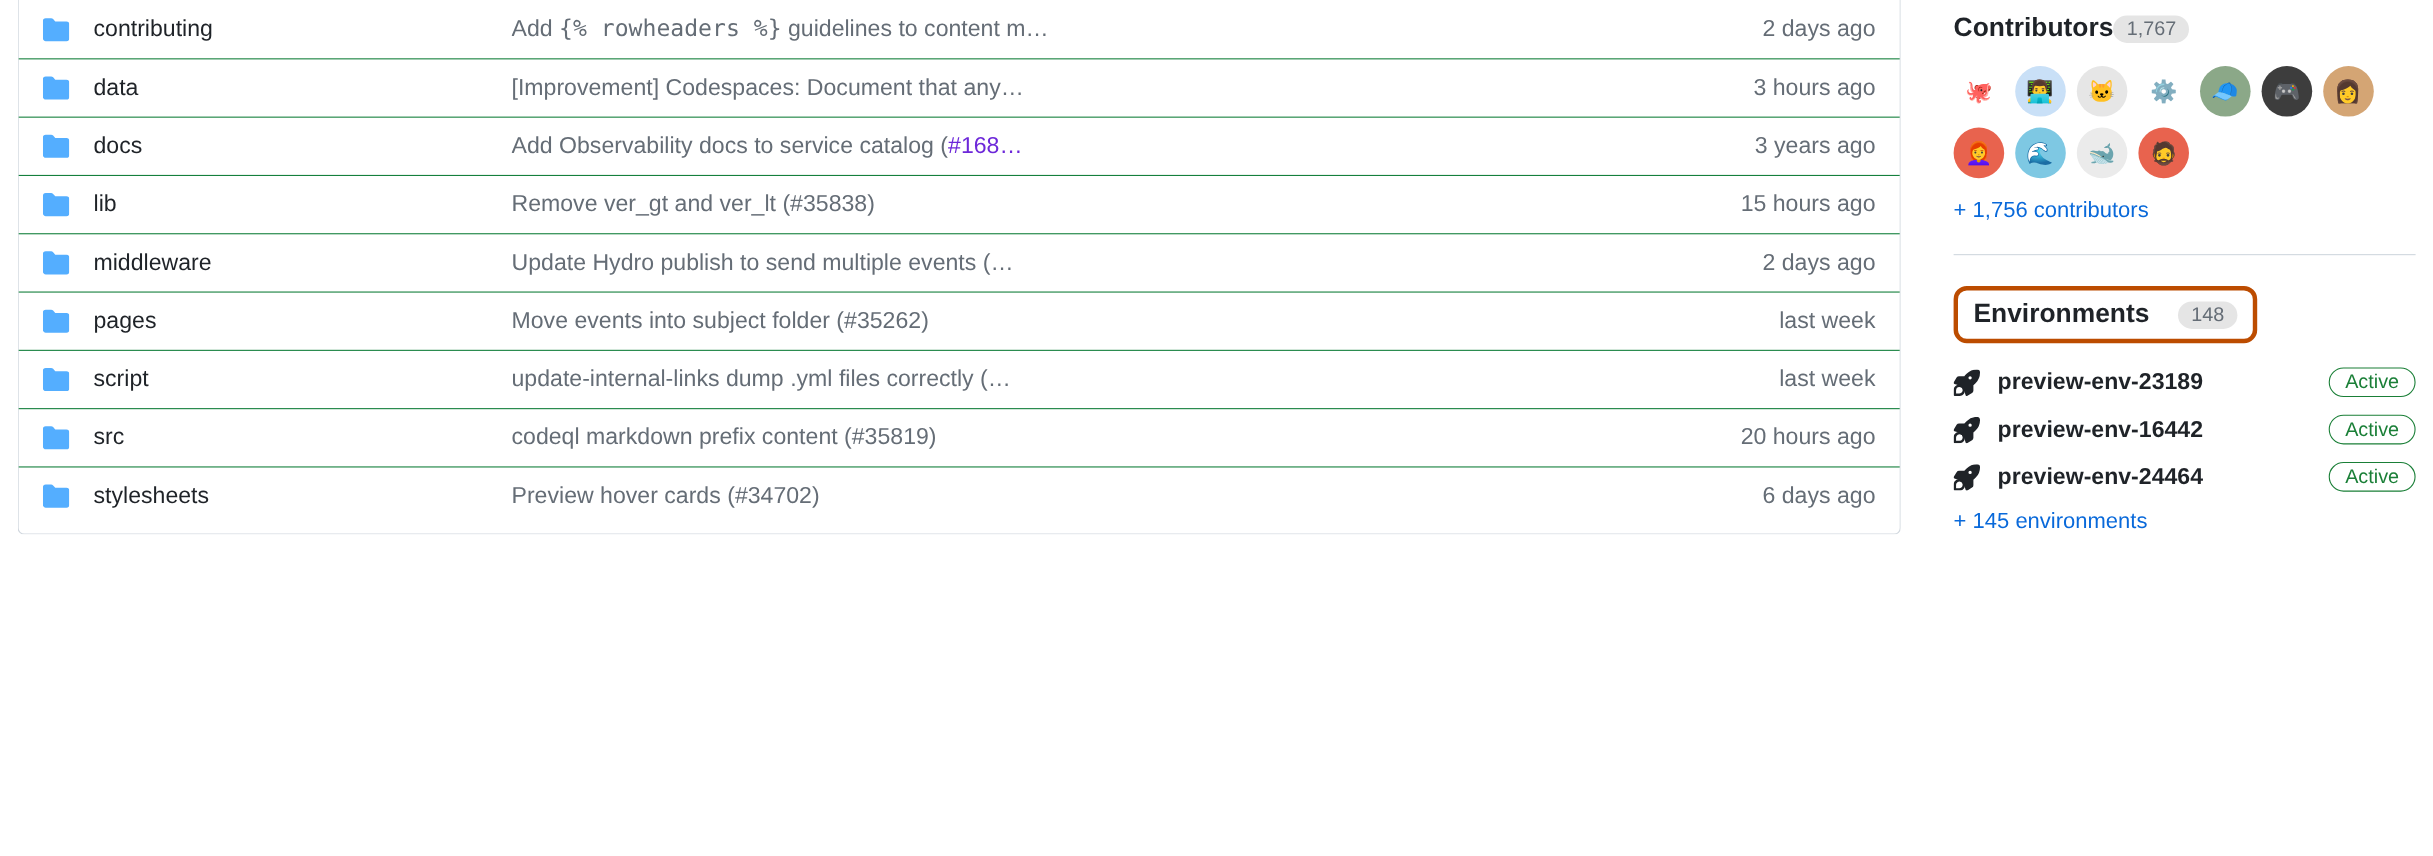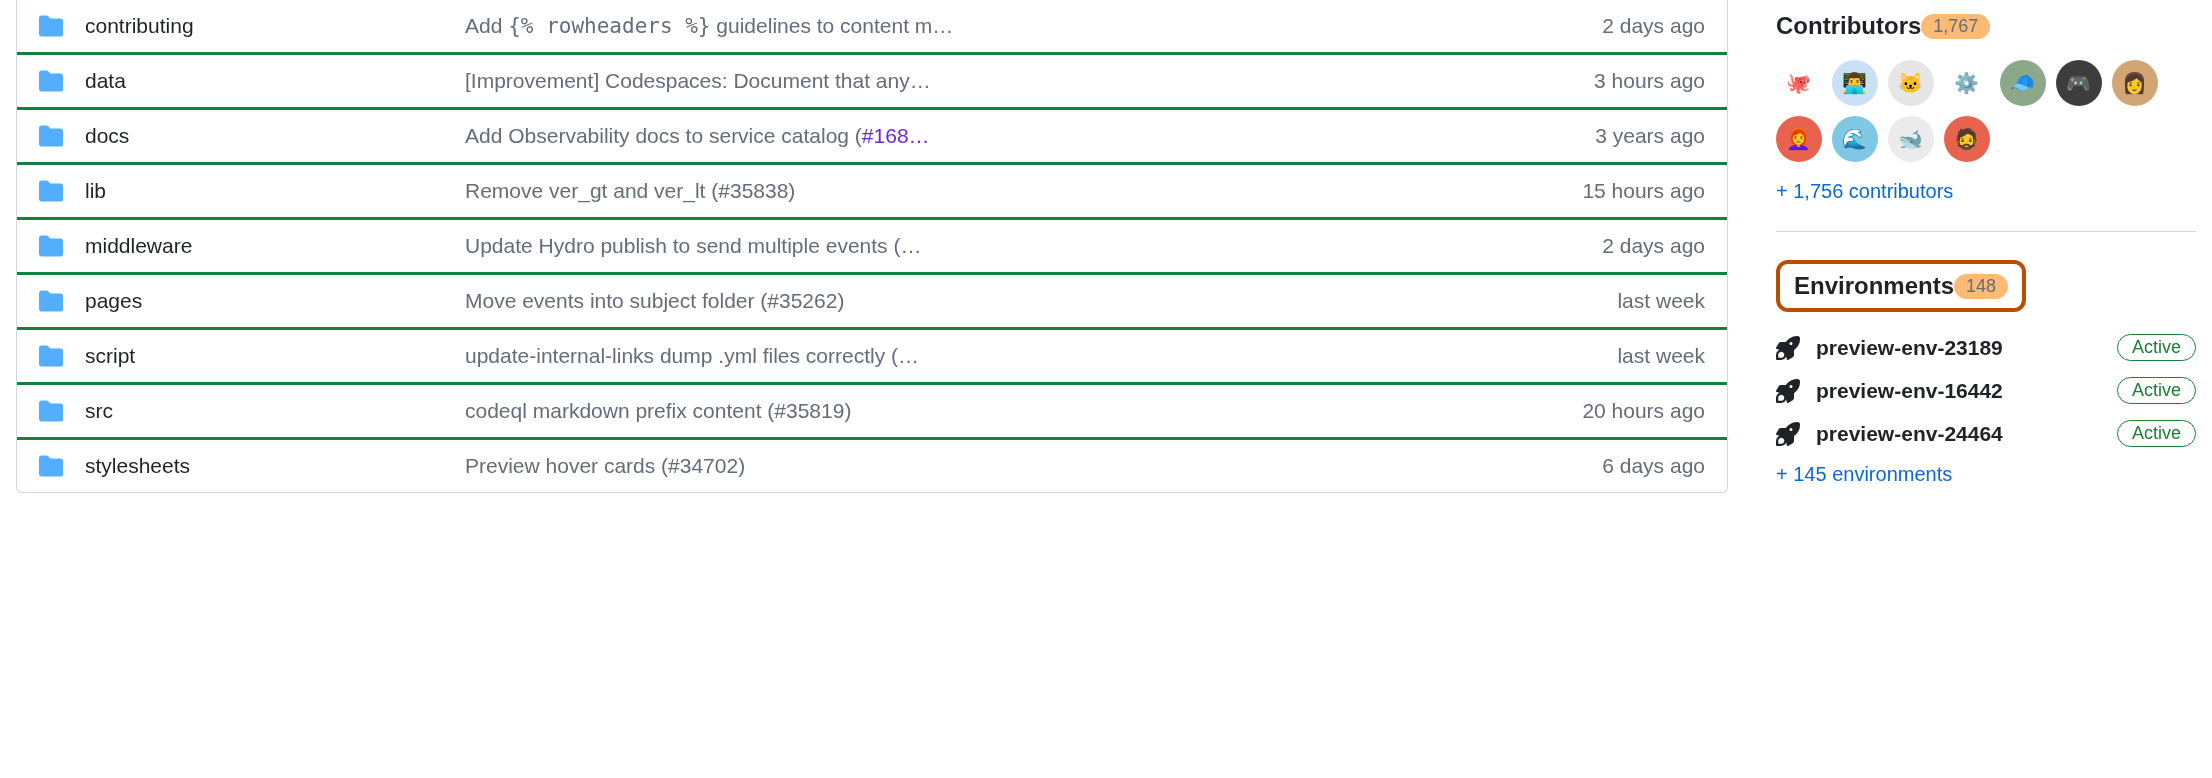--- a/index.html
+++ b/index.html
@@ -18,21 +18,21 @@
 .file-list {
   flex: 1;
   border: 1px solid #d0d7de;
   border-top: none;
   border-radius: 0 0 6px 6px;
 }
 .file-row {
   display: flex;
   align-items: center;
   padding: 14px 22px;
-  border-top: 3px solid #15803d;
+  border-top: 1px solid #15803d;
   font-size: 21px;
 }
 .file-row:first-child { border-top: none; justify-content: flex-end; }
 .folder-icon {
   width: 24px;
   height: 24px;
   margin-right: 22px;
   flex-shrink: 0;
 }
 .folder-icon svg { width: 24px; height: 24px; fill: #54aeff; }
@@ -62,21 +62,21 @@
 .section-hdr {
   display: flex;
   align-items: center;
   margin-bottom: 20px;
 }
 .section-title {
   font-size: 24px;
   font-weight: 600;
 }
 .count-badge {
-  background: #fdba74;
+  background: #e5e5e5;
   color: #656d76;
   border-radius: 28px;
   padding: 2px 12px;
   font-size: 18px;
   font-weight: 500;
 }
 .avatars {
   display: flex;
   flex-wrap: wrap;
   gap: 10px;
@@ -100,21 +100,21 @@
 .divider {
   border: none;
   border-top: 1px solid #d0d7de;
   margin: 28px 0;
 }
 .env-highlight {
   border: 4px solid #bc4c00;
   border-radius: 12px;
   display: inline-flex;
   align-items: center;
-  gap: 0;
+  gap: 26px;
   padding: 8px 14px;
   margin-bottom: 22px;
 }
 .env-item {
   display: flex;
   align-items: center;
   gap: 16px;
   margin-bottom: 16px;
 }
 .rocket-icon {

